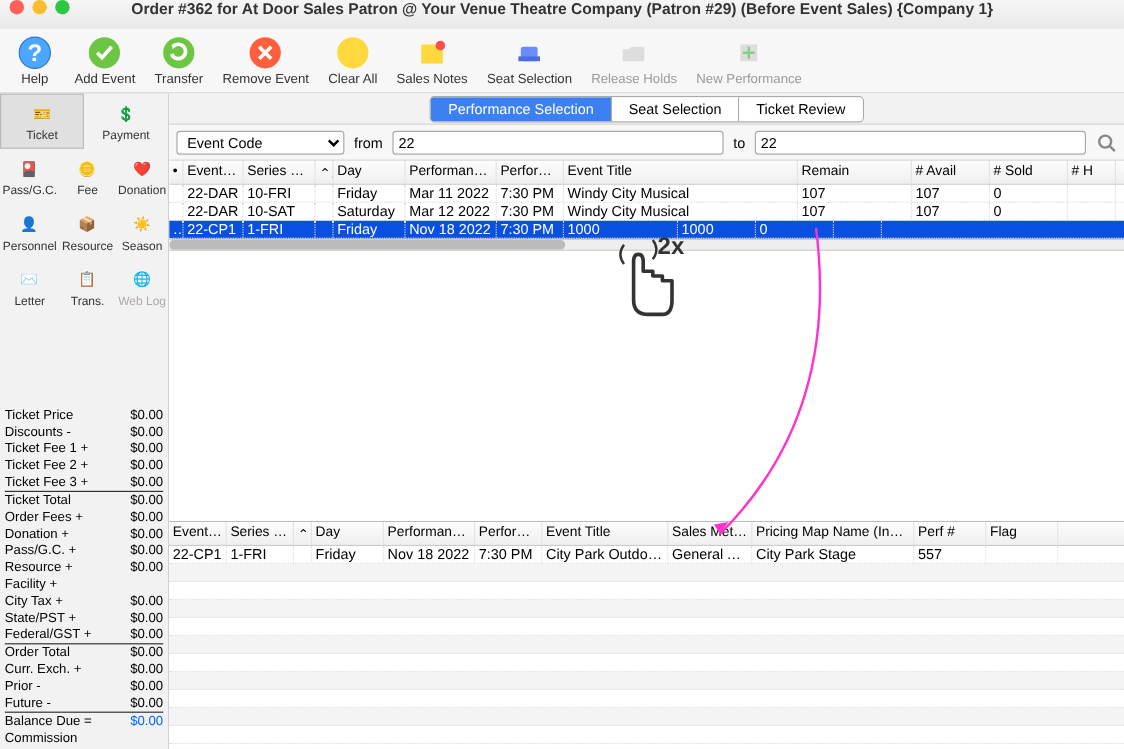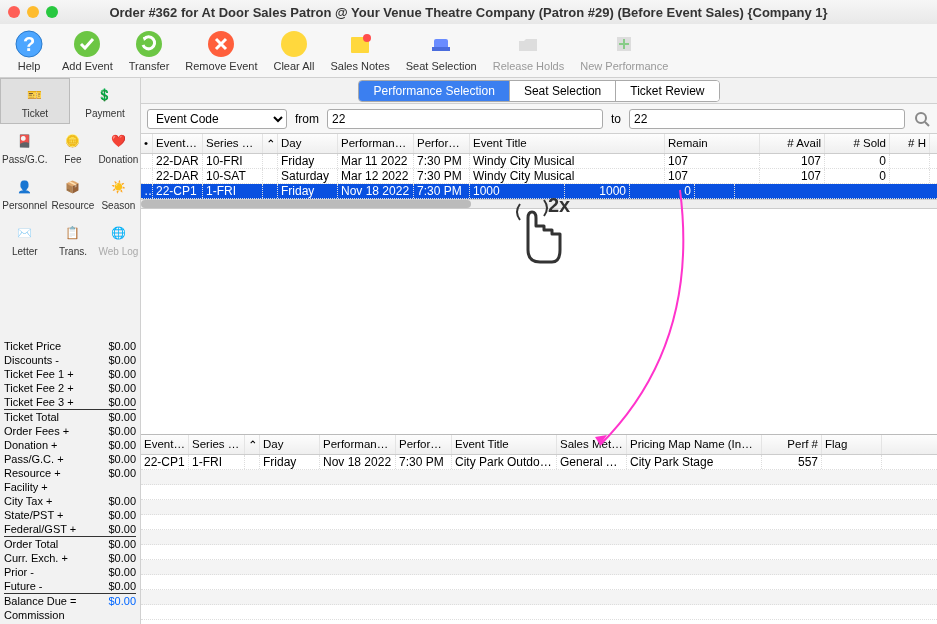--- a/index.html
+++ b/index.html
@@ -1,17 +1,17 @@
 <!DOCTYPE html>
 <html><head>
 <meta charset="utf-8">
 <style>
 * { margin:0; padding:0; box-sizing:border-box; font-family:-apple-system,BlinkMacSystemFont,"Helvetica Neue",Arial,sans-serif; }
 body { width:937px; height:624px; background:#ececec; overflow:hidden; position:relative; font-size:12px; }
-.titlebar { height:24px; background:linear-gradient(#f6f6f6,#e8e8e8); display:flex; align-items:center; padding:0 8px; position:relative; }
+.titlebar { height:24px; background:linear-gradient(#f6f6f6,#e8e8e8); display:flex; padding:0 8px; position:relative; }
 .traffic { display:flex; gap:7px; position:absolute; left:8px; }
 .dot { width:12px; height:12px; border-radius:50%; }
 .dot.r { background:#ff5f57; } .dot.y { background:#febc2e; } .dot.g { background:#28c840; }
 .title { flex:1; text-align:center; font-size:13px; font-weight:bold; color:#333; }
 .toolbar { height:54px; background:#f7f7f7; border-bottom:1px solid #d0d0d0; display:flex; padding:2px 4px; }
 .tbtn { display:flex; flex-direction:column; align-items:center; justify-content:center; padding:2px 8px; cursor:pointer; min-width:50px; }
 .tbtn svg, .tbtn .ico { width:30px; height:30px; }
 .tbtn span { font-size:11px; color:#333; margin-top:1px; }
 .tbtn.dis span { color:#999; }
 .main { display:flex; height:546px; }
@@ -34,21 +34,21 @@
 .tab { padding:3px 14px; font-size:12px; cursor:pointer; border-right:1px solid #aaa; background:#fff; }
 .tab:last-child { border-right:none; }
 .tab.active { background:#3b7ff0; color:#fff; }
 .filter { height:30px; display:flex; align-items:center; gap:8px; padding:3px 6px; background:#f7f7f7; border-bottom:1px solid #d0d0d0; }
 .filter select { font-size:12px; padding:1px 4px; border:1px solid #aaa; border-radius:3px; width:140px; background:#fff; }
 .filter input { font-size:12px; padding:2px 4px; border:1px solid #aaa; border-radius:3px; flex:1; }
 .filter .lbl { font-size:12px; }
 .grid { flex:1; overflow:auto; position:relative; background:#fff; }
 .ghead { display:flex; background:linear-gradient(#fdfdfd,#efefef); border-bottom:1px solid #ccc; font-size:11.5px; height:20px; position:sticky; top:0; }
 .gcell { padding:3px 3px; border-right:1px solid #e4e4e4; overflow:hidden; white-space:nowrap; text-overflow:ellipsis; }
-.gcell.r { text-align:right; }
+.gcell.r { text-align:left; }
 .grow { display:flex; height:15px; font-size:12px; border-bottom:1px dotted #ddd; }
 .grow.sel { background:#0950e0; color:#fff; }
 .grow .gcell { border-right:1px dotted #ddd; padding:0 3px; }
 .c-bullet{width:12px;} .c-event{width:50px;} .c-series{width:60px;} .c-arrow{width:15px;} .c-day{width:60px;} .c-perf{width:76px;} .c-time{width:56px;} .c-title{width:195px;} .c-remain{width:95px;} .c-avail{width:65px;} .c-sold{width:65px;} .c-h{width:40px;}
 .c2-event{width:48px;} .c2-series{width:56px;} .c2-arrow{width:15px;} .c2-day{width:60px;} .c2-perf{width:76px;} .c2-time{width:56px;} .c2-title{width:105px;} .c2-meth{width:70px;} .c2-map{width:135px;} .c2-perfn{width:60px;} .c2-flag{width:60px;}
 .bottom { height:190px; border-top:1px solid #bbb; display:flex; flex-direction:column; background:#fff; }
 .striped .grow:nth-child(even) { background:#f4f4f4; }
 .scrollhint { height:10px; background:#eee; border-top:1px solid #ccc; border-bottom:1px solid #ccc; position:relative; }
 .scrollhint::after { content:""; position:absolute; left:0; top:0; width:330px; height:100%; background:#bbb; border-radius:4px; }
 .handcursor { position:absolute; left:500px; top:190px; pointer-events:none; }

